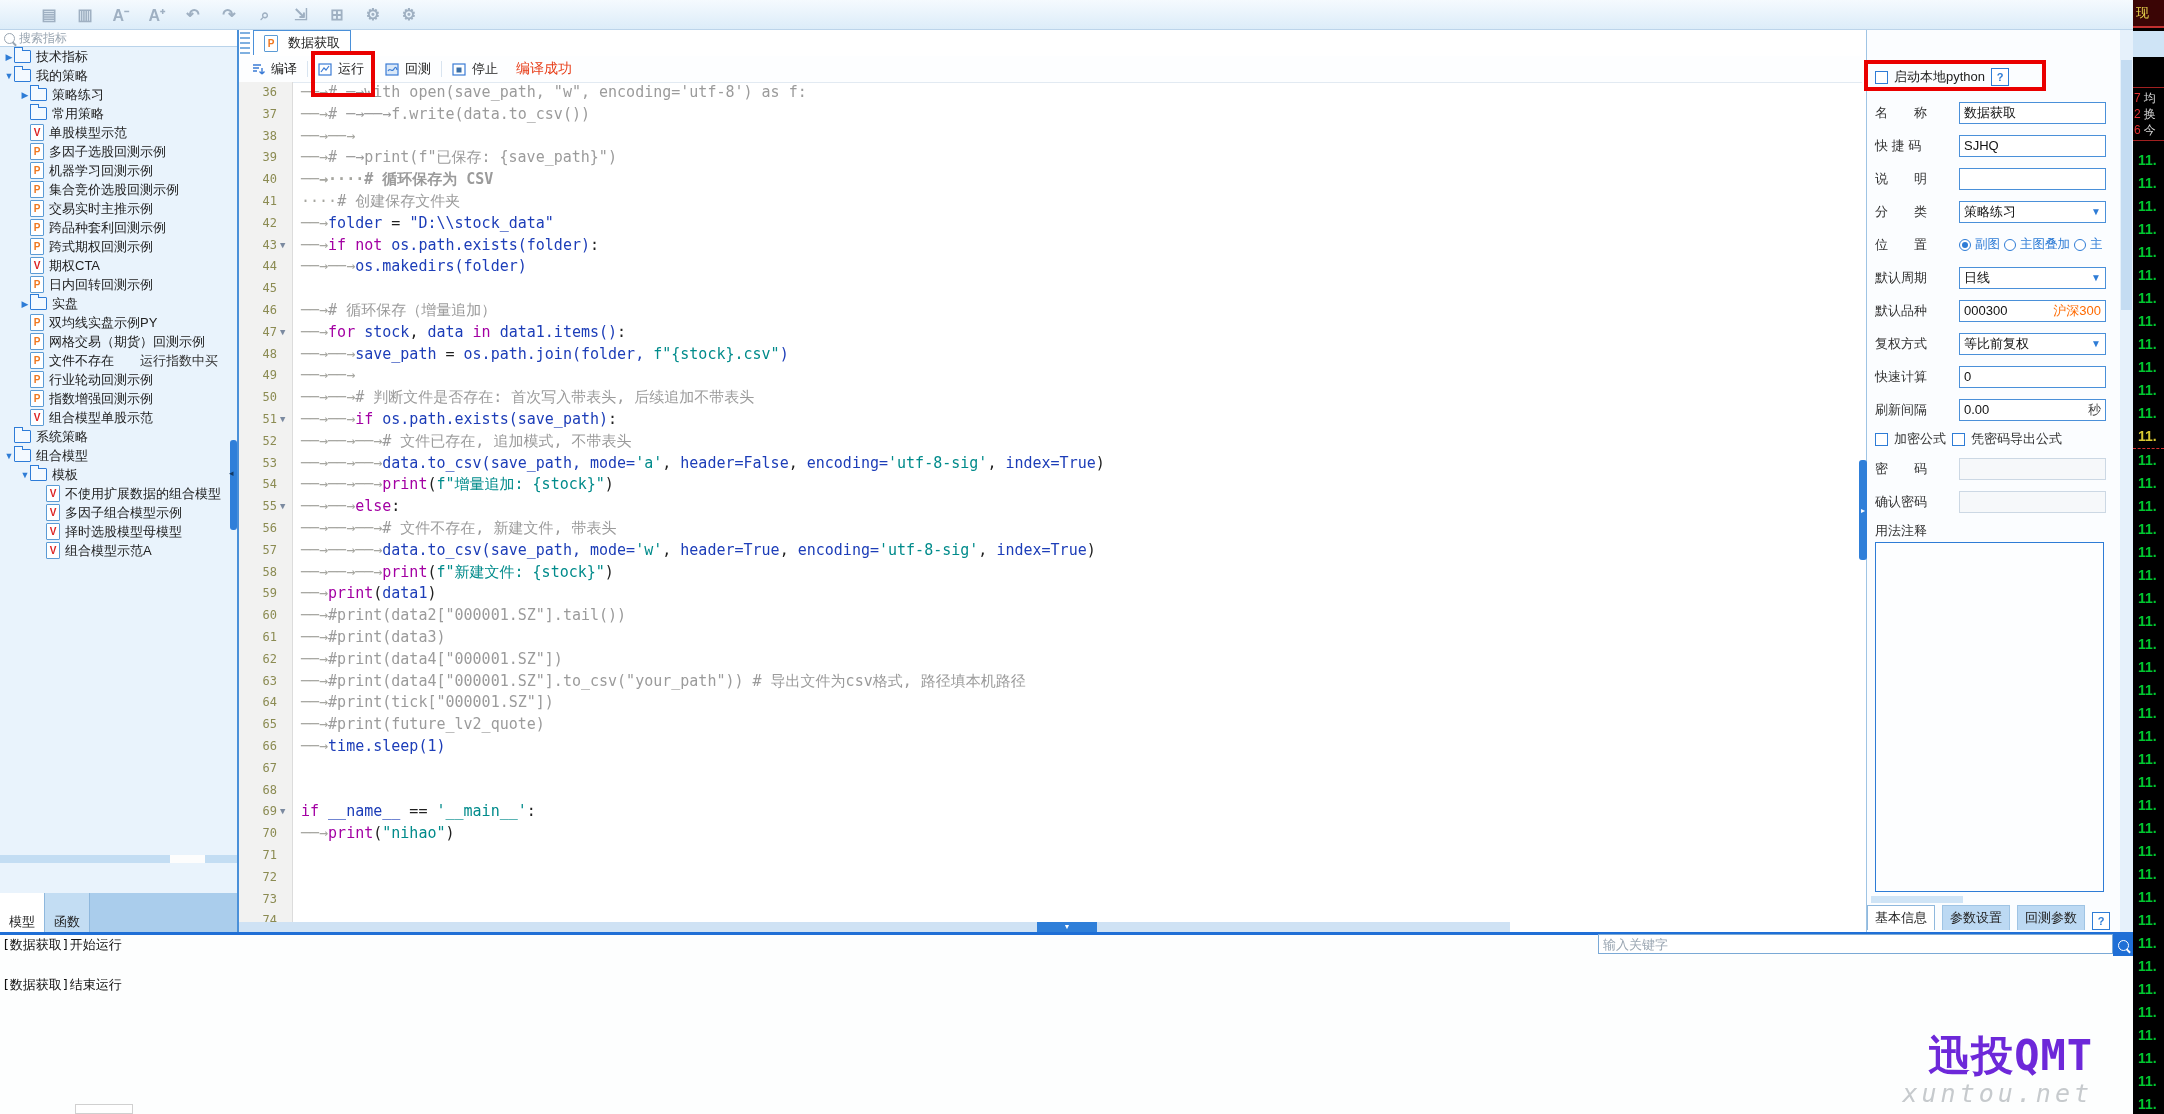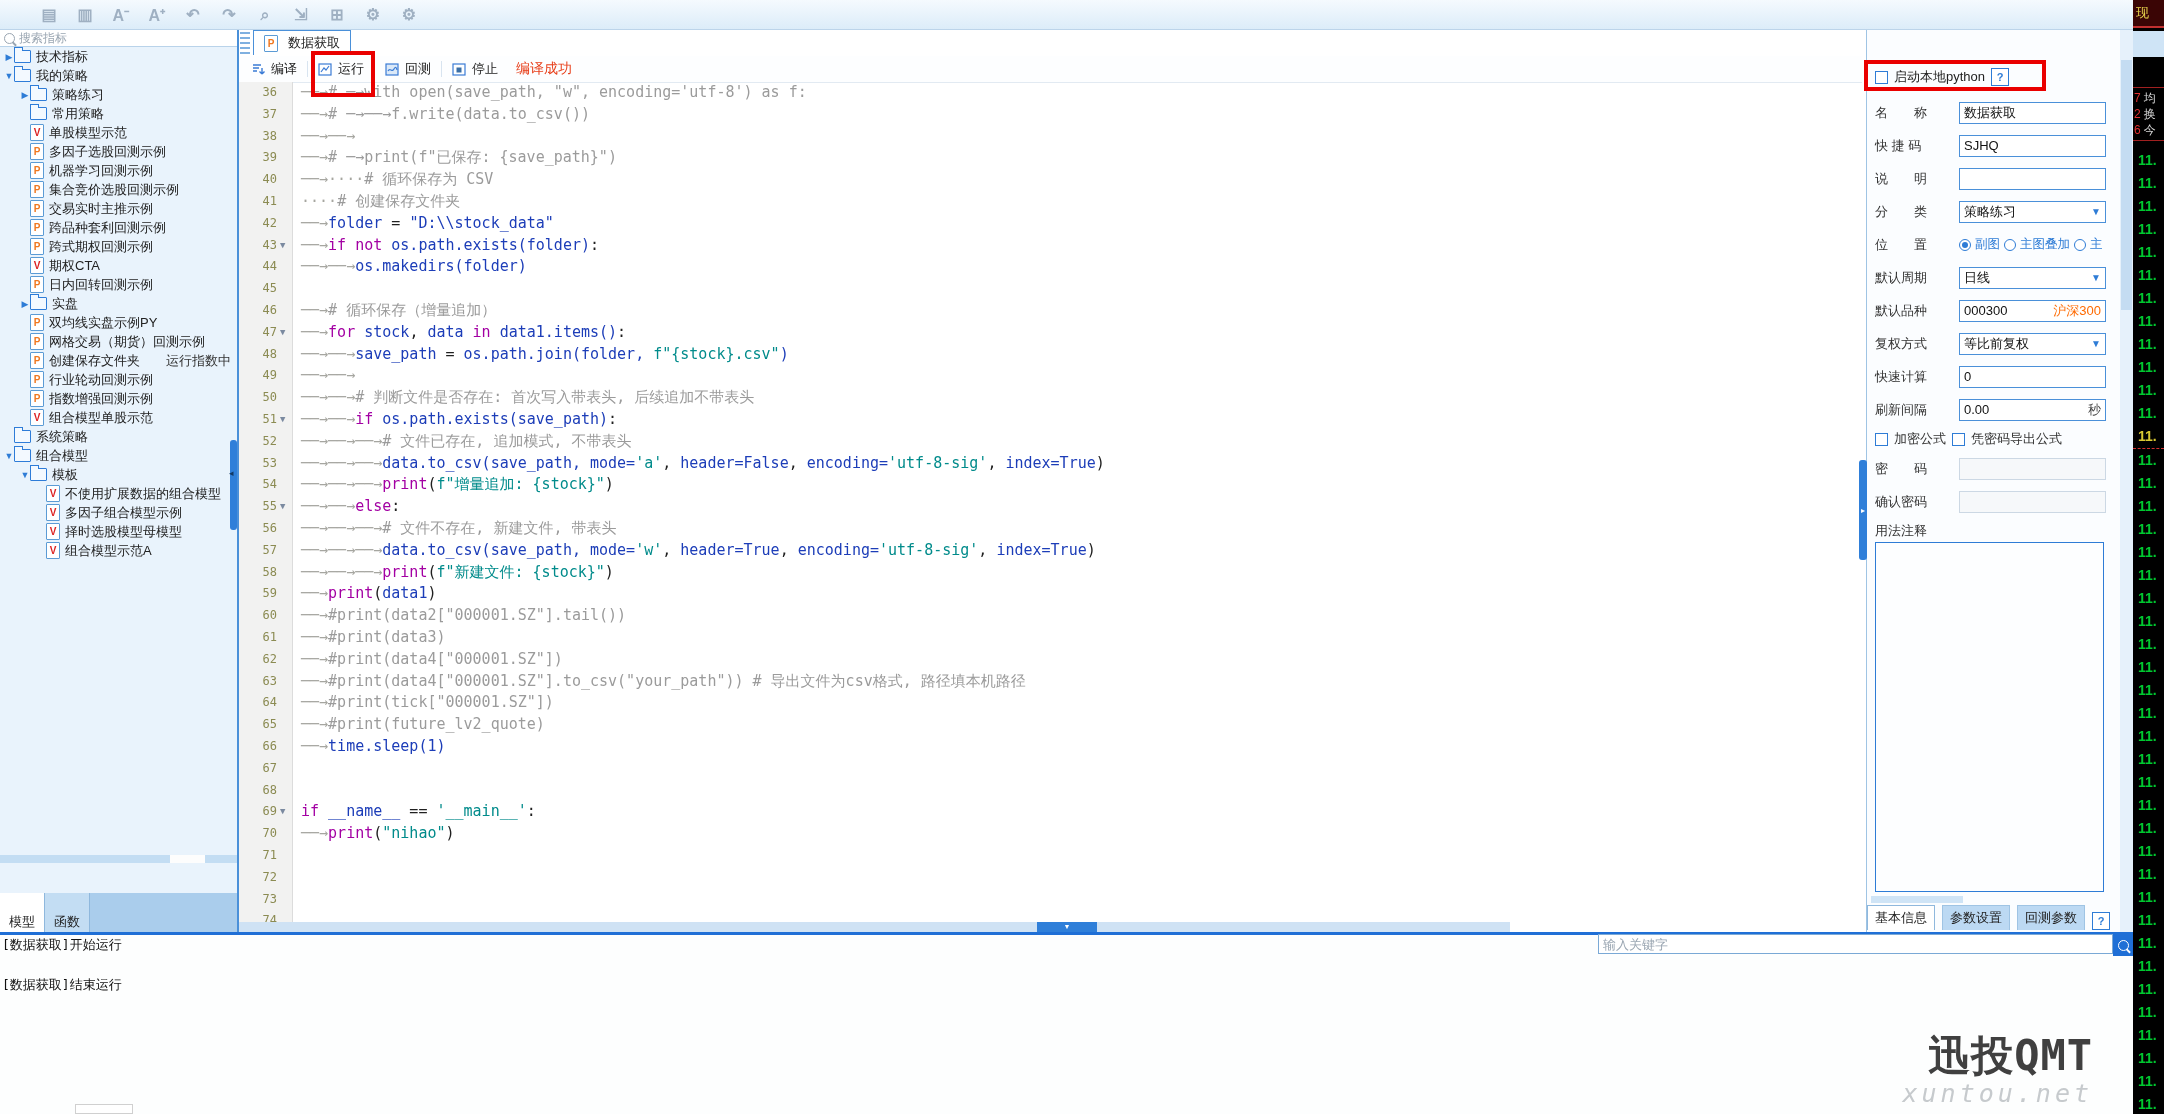--- a/index.html
+++ b/index.html
@@ -114,21 +114,21 @@
            font-family:"DejaVu Sans Mono",monospace;font-size:13px;color:#111;}
   .console .cl{height:20px;line-height:20px;padding-left:2px;white-space:pre;}
   .csearch{position:absolute;left:1598px;top:934px;width:536px;height:22px;display:flex;}
   .csearch input{flex:1;height:20px;border:1px solid #7aa9d6;font-size:13px;padding:0 4px;
                  font-family:Liberation Sans, sans-serif;color:#333;box-sizing:border-box;outline:none;background:#fff;}
   .csearch input::placeholder{color:#9aa6b2;}
   .cs-btn{width:21px;height:22px;background:#1f6fd6;display:flex;align-items:center;justify-content:center;flex:0 0 auto;}
   .cs-btn .mag{border-color:#fff;}
   .cs-btn .mag:after{background:#fff;}
   .watermark{position:absolute;right:40px;bottom:8px;text-align:right;line-height:1;}
-  .wm-title{font-size:42px;font-weight:bold;color:#404040;letter-spacing:1px;}
+  .wm-title{font-size:42px;font-weight:bold;color:#6d28d9;letter-spacing:1px;}
   .wm-sub{font-size:25px;font-style:italic;color:#c6cacd;letter-spacing:4px;margin-top:4px;}
   .remnant{position:absolute;left:75px;top:1104px;width:58px;height:10px;background:#fff;border:1px solid #d0d0d0;box-sizing:border-box;}
   
   .qstrip{position:absolute;left:2133px;top:0;width:31px;height:1114px;background:#000;overflow:hidden;}
   .q-head{height:26px;background:#3a0505;border-bottom:2px solid #c03030;color:#e8d44c;
           font-size:13px;display:flex;align-items:center;padding-left:3px;}
   .q-btn{height:26px;margin-top:3px;background:#cfe4f6;}
   .q-stats{margin-top:30px;border-top:1px solid #a02020;border-bottom:1px solid #a02020;padding:2px 0;}
   .q-stat{height:16px;display:flex;align-items:center;font-size:12px;gap:3px;padding-left:1px;}
   .q-num{color:#e03030;}
@@ -238,21 +238,21 @@
           <div style="display: inline;">双均线实盘示例PY</div>
         </div>
         <div class="trow" style="padding-left: 20px;">
           <div class="arr" style="display: inline-block;"></div>
           <div class="doc-ic doc-p">P</div>
           <div style="display: inline;">网格交易（期货）回测示例</div>
         </div>
         <div class="trow" style="padding-left: 20px;">
           <div class="arr" style="display: inline-block;"></div>
           <div class="doc-ic doc-p">P</div>
-          <div style="display: inline;">创建保存文件夹</div>
+          <div style="display: inline;">文件不存在</div>
           <div class="t-extra" style="display: inline-block;">运行指数中买</div>
         </div>
         <div class="trow" style="padding-left: 20px;">
           <div class="arr" style="display: inline-block;"></div>
           <div class="doc-ic doc-p">P</div>
           <div style="display: inline;">行业轮动回测示例</div>
         </div>
         <div class="trow" style="padding-left: 20px;">
           <div class="arr" style="display: inline-block;"></div>
           <div class="doc-ic doc-p">P</div>
@@ -398,21 +398,21 @@
           <div class="lnum" style="top: 763px;">71</div>
           <div class="lnum" style="top: 784.8px;">72</div>
           <div class="lnum" style="top: 806.6px;">73</div>
           <div class="lnum" style="top: 828.4px;">74</div>
         </div>
       <div class="code-lines" id="codelines">
           <div class="cline" style="top: 0px; left: 4px;"><span class="w">──→</span><span class="c"># ─→with open(save_path, "w", encoding='utf-8') as f:</span></div>
           <div class="cline" style="top: 21.8px; left: 4px;"><span class="w">──→</span><span class="c"># ─→──→f.write(data.to_csv())</span></div>
           <div class="cline" style="top: 43.6px; left: 4px;"><span class="w">──→──→</span></div>
           <div class="cline" style="top: 65.4px; left: 4px;"><span class="w">──→</span><span class="c"># ─→print(f"已保存: {save_path}")</span></div>
-          <div class="cline" style="top: 87.2px; left: 4px;"><span class="w">──→····</span><span class="c"># 循环保存为 CSV</span></div>
+          <div class="cline" style="top: 87.2px; left: 4px; font-weight: bold;"><span class="w">──→····</span><span class="c"># 循环保存为 CSV</span></div>
           <div class="cline" style="top: 109px; left: 4px;"><span class="w">····</span><span class="c"># 创建保存文件夹</span></div>
           <div class="cline" style="top: 130.8px; left: 4px;"><span class="w">──→</span><span class="i">folder</span><span class="p"> = </span><span class="i">"D:\\stock_data"</span></div>
           <div class="cline" style="top: 152.6px; left: 4px;"><span class="w">──→</span><span class="k">if</span><span class="p"> </span><span class="k">not</span><span class="p"> </span><span class="i">os.path.exists(folder)</span><span class="p">:</span></div>
           <div class="cline" style="top: 174.4px; left: 4px;"><span class="w">──→──→</span><span class="i">os.makedirs(folder)</span></div>
           <div class="cline" style="top: 196.2px; left: 4px;"></div>
           <div class="cline" style="top: 218px; left: 4px;"><span class="w">──→</span><span class="c"># 循环保存（增量追加）</span></div>
           <div class="cline" style="top: 239.8px; left: 4px;"><span class="w">──→</span><span class="k">for</span><span class="p"> </span><span class="i">stock</span><span class="p">, </span><span class="i">data</span><span class="p"> </span><span class="k">in</span><span class="p"> </span><span class="i">data1.items()</span><span class="p">:</span></div>
           <div class="cline" style="top: 261.6px; left: 4px;"><span class="w">──→──→</span><span class="i">save_path</span><span class="p"> = </span><span class="i">os.path.join(folder, </span><span class="s">f"{stock}.csv"</span><span class="i">)</span></div>
           <div class="cline" style="top: 283.4px; left: 4px;"><span class="w">──→──→</span></div>
           <div class="cline" style="top: 305.2px; left: 4px;"><span class="w">──→──→</span><span class="c"># 判断文件是否存在: 首次写入带表头, 后续追加不带表头</span></div>

